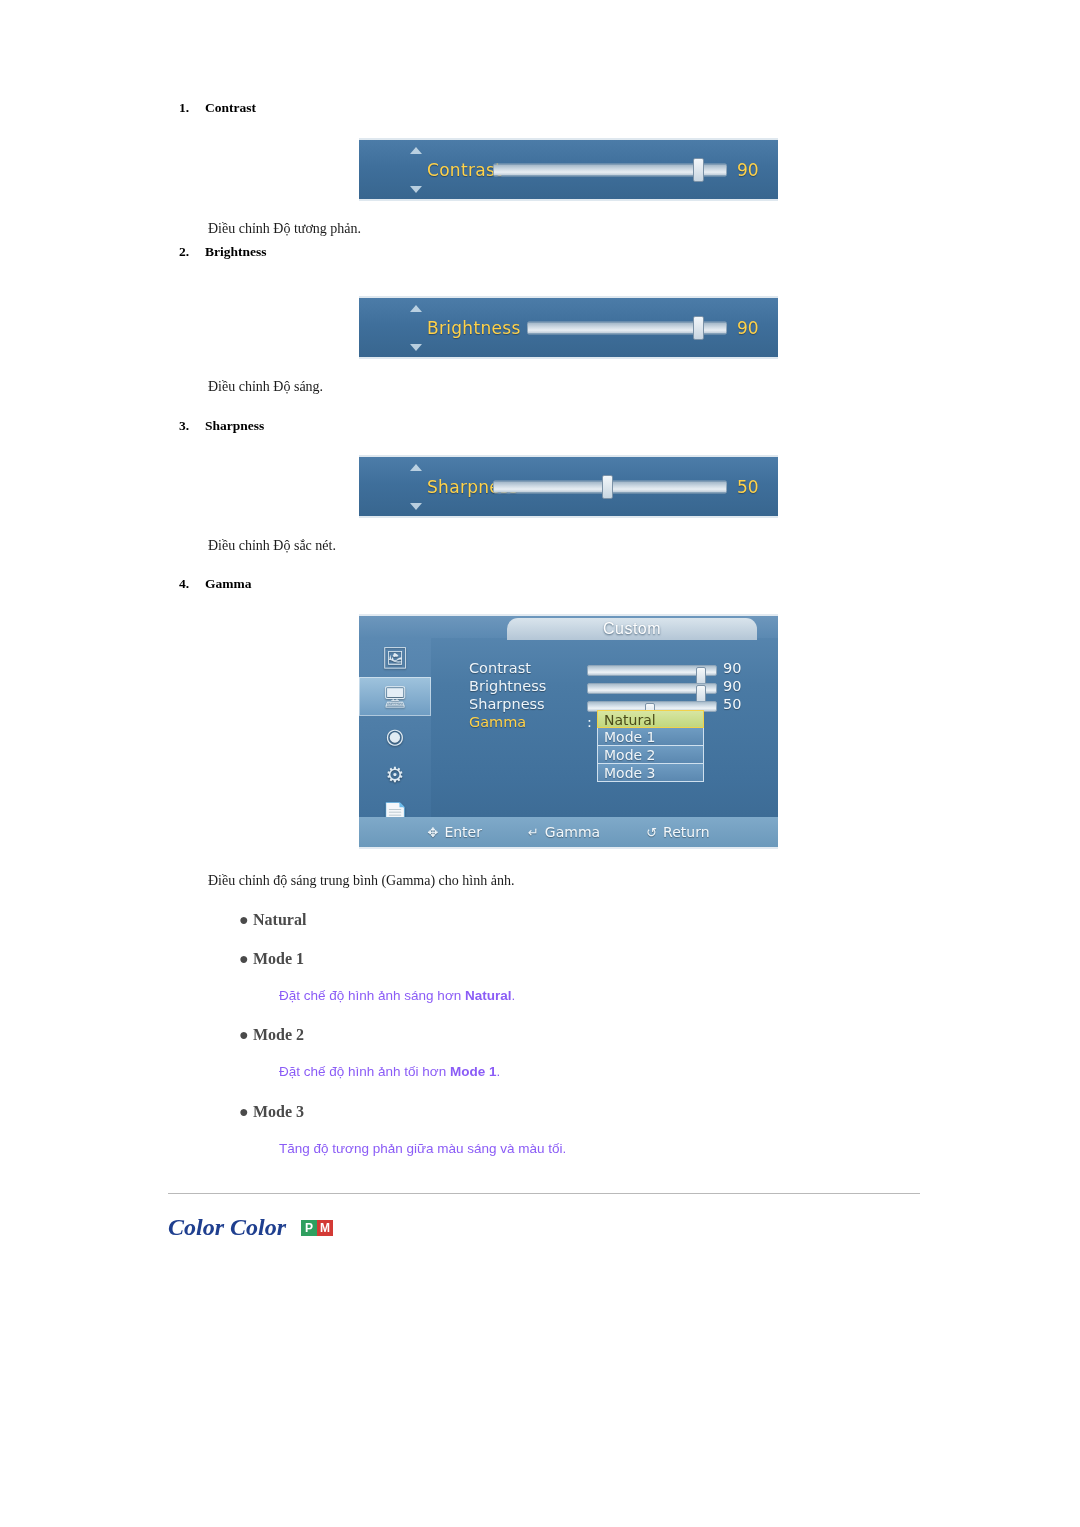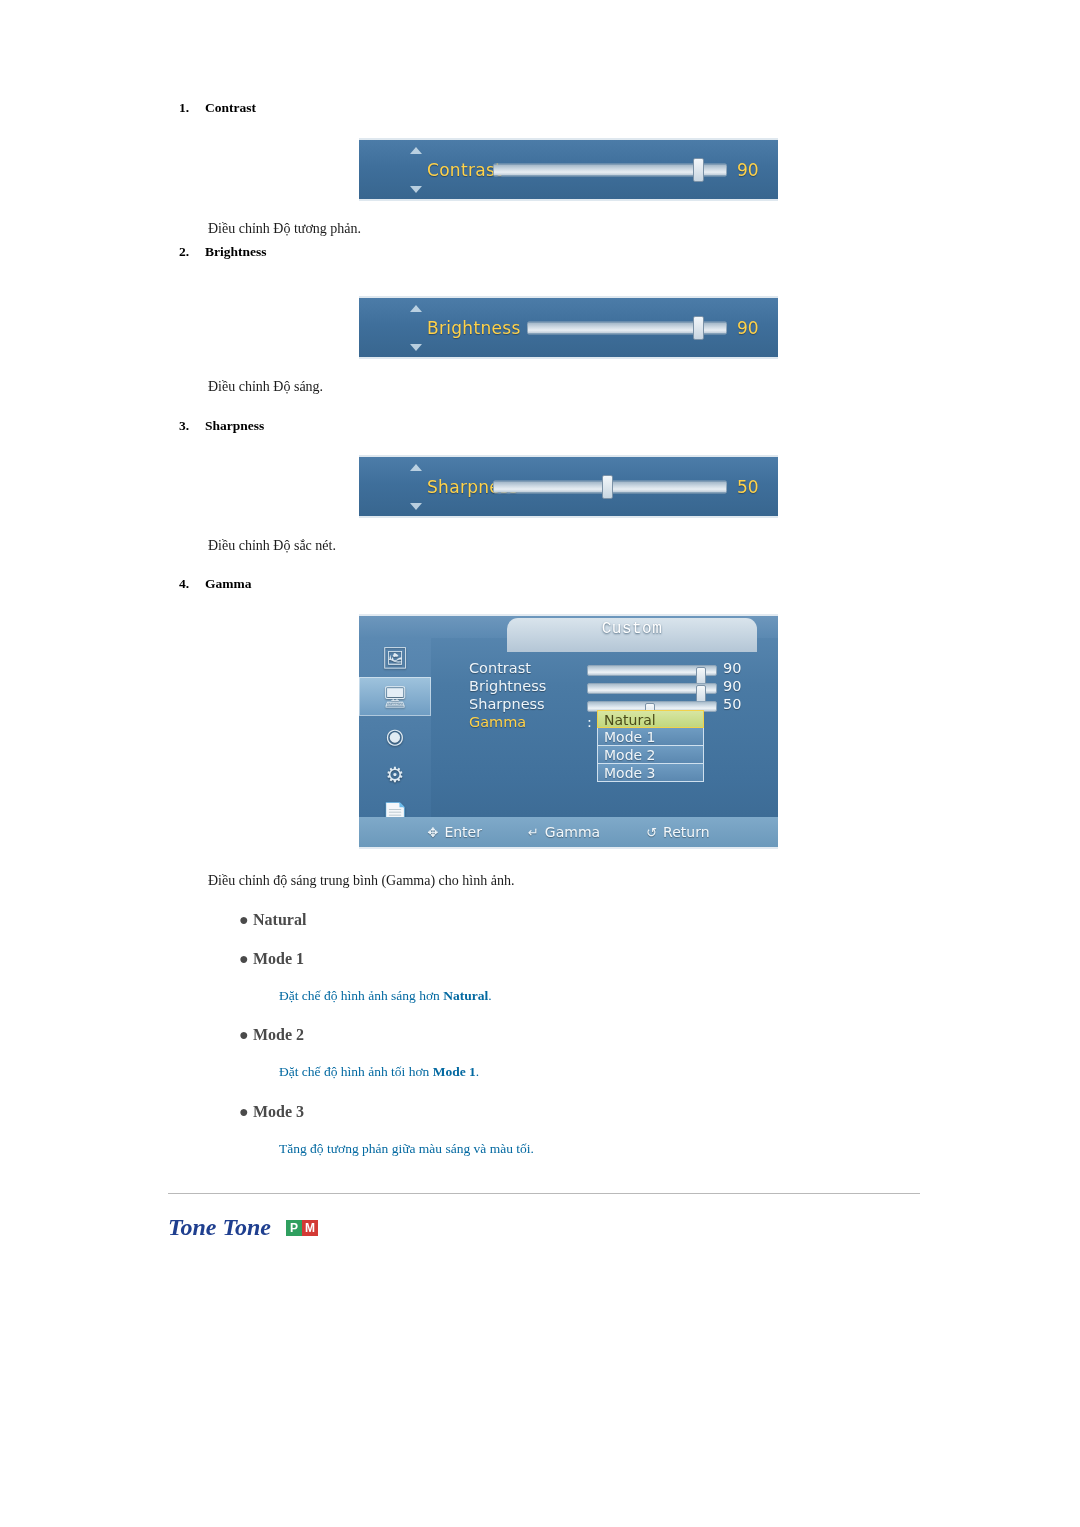--- a/index.html
+++ b/index.html
@@ -121,25 +121,25 @@
     border-top: 2px solid #e2eaf1;
     border-bottom: 2px solid #e2eaf1;
     box-sizing: border-box;
     overflow: hidden;
   }
   .osd-title-bar {
     position: absolute;
     left: 148px;
     top: 2px;
     width: 250px;
-    height: 34px;
+    height: 22px;
     background: linear-gradient(to bottom,#d9e4ec,#b4c6d6);
     border-radius: 11px 11px 0 0;
     color: #ffffff;
-    font-family: Liberation Mono, monospace;
+    font-family: Liberation Sans, sans-serif;
     font-size: 16px;
     text-align: center;
     line-height: 22px;
     letter-spacing: .5px;
     text-shadow: 0 1px 2px rgba(40,70,95,.8);
   }
   .osd-title-strip {
     position: absolute;
     left: 0; top: 0; right: 0; height: 22px;
     background: linear-gradient(to bottom,#6d97bd,#5b89b2);
@@ -282,23 +282,23 @@
     font-weight: bold;
     color: #4a4a4a;
   }
   .bullet .dot {
     display: inline-block;
     width: 14px;
     color: #4a4a4a;
   }
   .subtext {
     position: absolute;
-    font-family: Liberation Serif, serif;
+    font-family: Liberation Sans, sans-serif;
     font-size: 13.5px;
-    color: #0369a1;
+    color: #8b5cf6;
   }
   .subtext b { font-weight: bold; }
 
   
   .hr {
     position: absolute;
     left: 168px;
     top: 1193px;
     width: 752px;
     height: 1px;
@@ -489,16 +489,16 @@
 
   <div class="bullet" style="left:239px; top:1103px;">
     <span class="dot">●</span><span>Mode 3</span>
   </div>
   <div class="subtext" style="left:279px; top:1141px;">
     <span>Tăng độ tương phản giữa màu sáng và màu tối.</span>
   </div>
 
   <div class="hr"></div>
   <div class="heading">
-    <span>Tone Tone</span><span class="badge"><span class="p">P</span><span class="m">M</span></span>
+    <span>Color Color</span><span class="badge"><span class="p">P</span><span class="m">M</span></span>
   </div>
 
 </div>
 
 </body></html>

